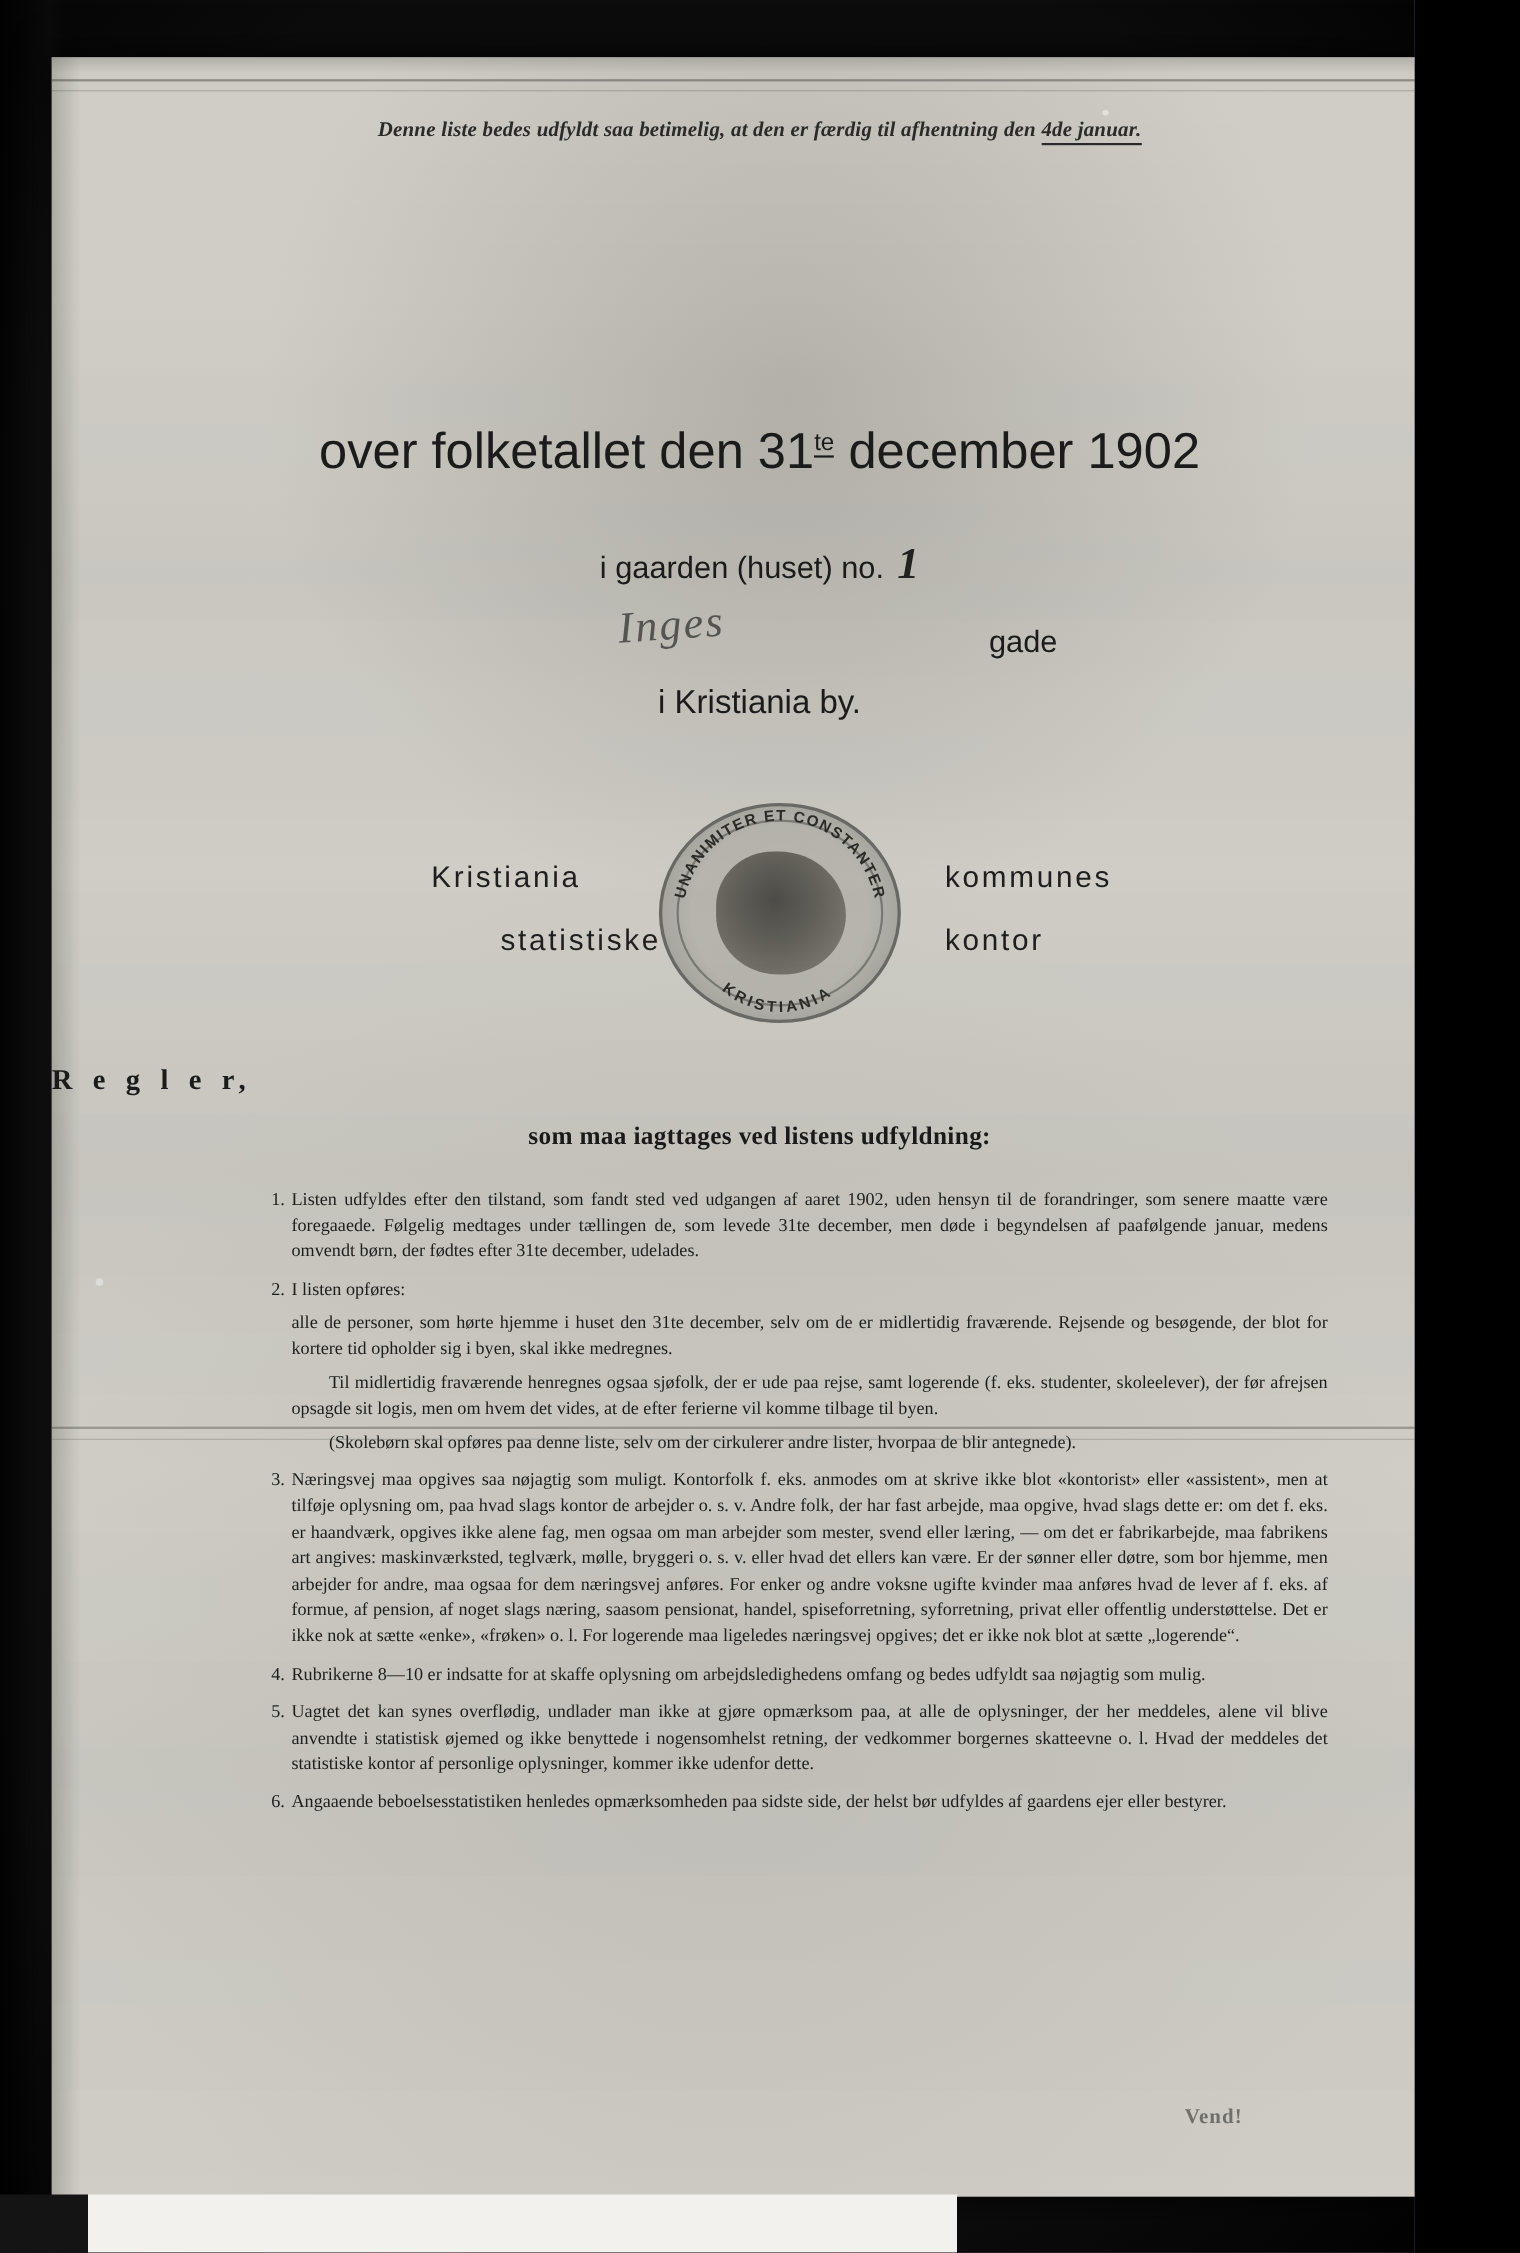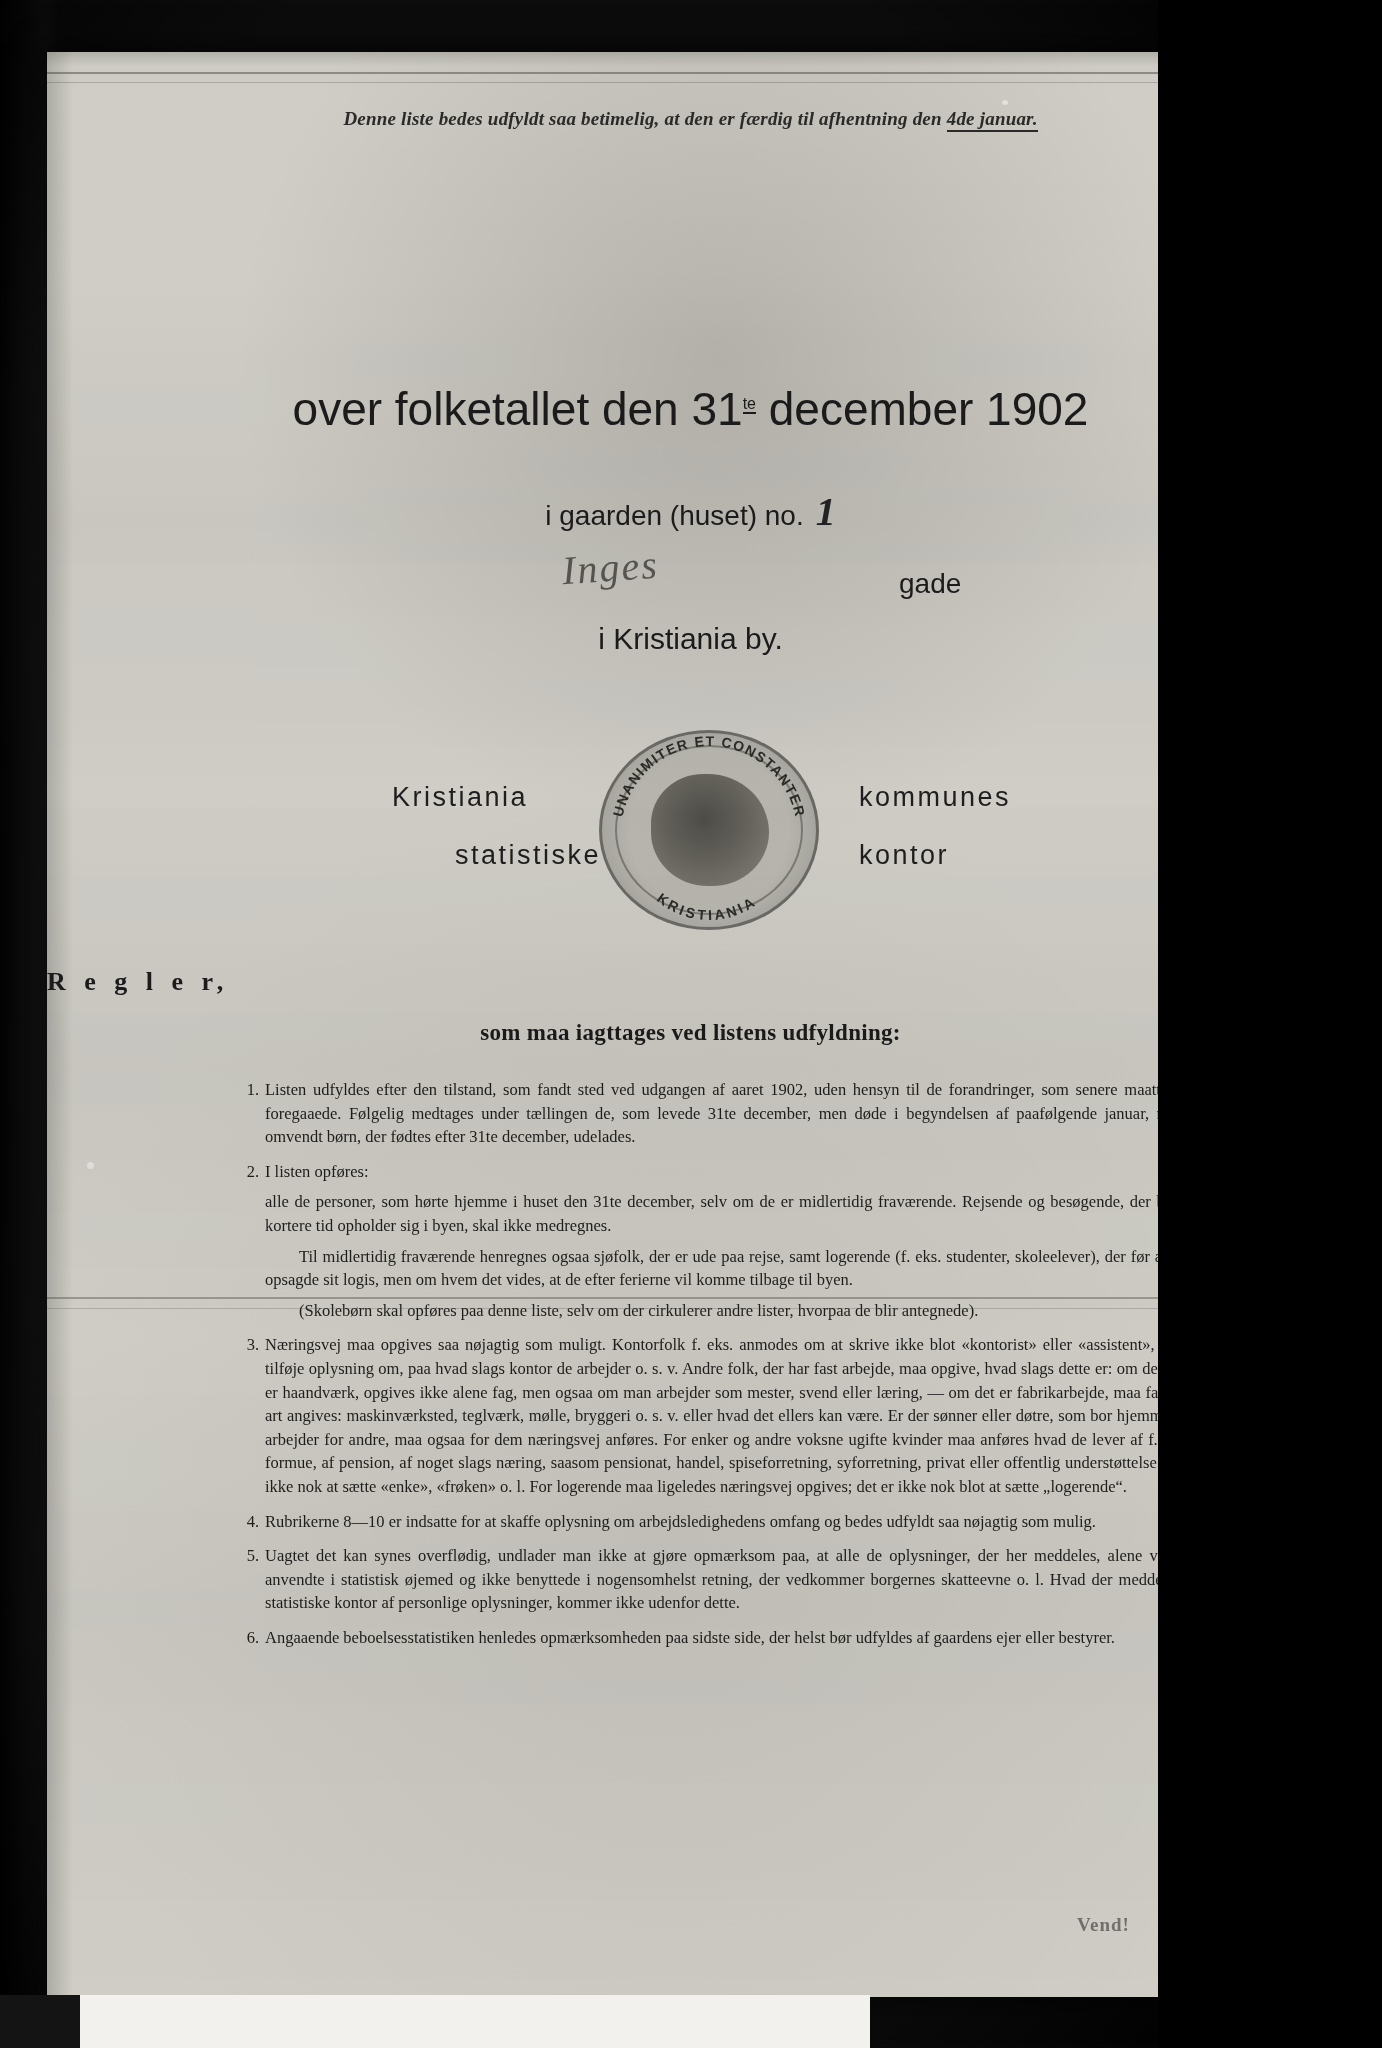--- a/index.html
+++ b/index.html
@@ -8,21 +8,21 @@
     background: #000;
   }
   body {
     width: 1382px;
     height: 2048px;
     overflow: hidden;
     font-family: "Liberation Serif", serif;
   }
   #page {
     position: relative;
-    width: 1158px;
+    width: 1286px;
     height: 2048px;
     background: #d946ef;
     overflow: hidden;
   }
   
   .scan-bg {
     position: absolute;
     inset: 0;
     background:
       radial-gradient(ellipse 78% 70% at 50% 48%, rgba(40,40,40,0.0) 0%, rgba(10,10,10,0.35) 75%, rgba(0,0,0,0.85) 100%),
@@ -107,21 +107,21 @@
     position: absolute;
     top: 330px;
     left: 0; right: 0;
     text-align: center;
     font-size: 46px;
     color: #1b1b1b;
     font-family: "Liberation Sans", sans-serif;
     font-weight: 400;
   }
   .subtitle .sup {
-    font-size: 16px;
+    font-size: 22px;
     vertical-align: super;
     border-bottom: 2px solid #1b1b1b;
     line-height: 1;
   }
   .line-house {
     position: absolute;
     top: 436px;
     left: 0; right: 0;
     text-align: center;
     font-size: 28px;

